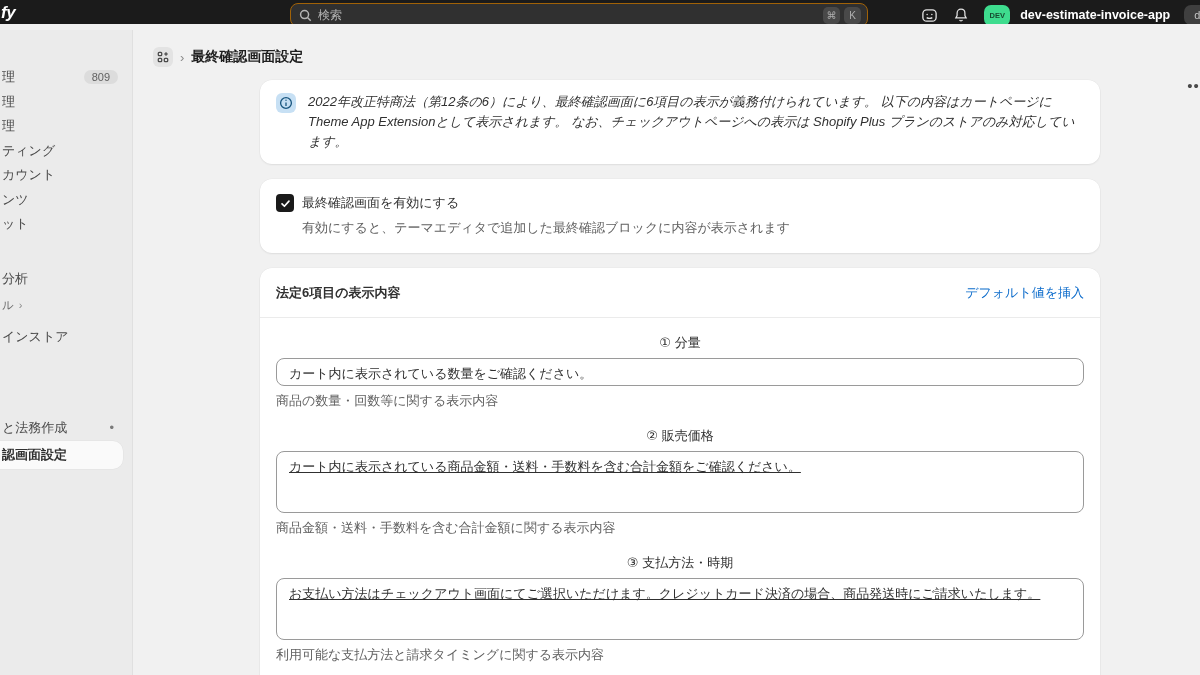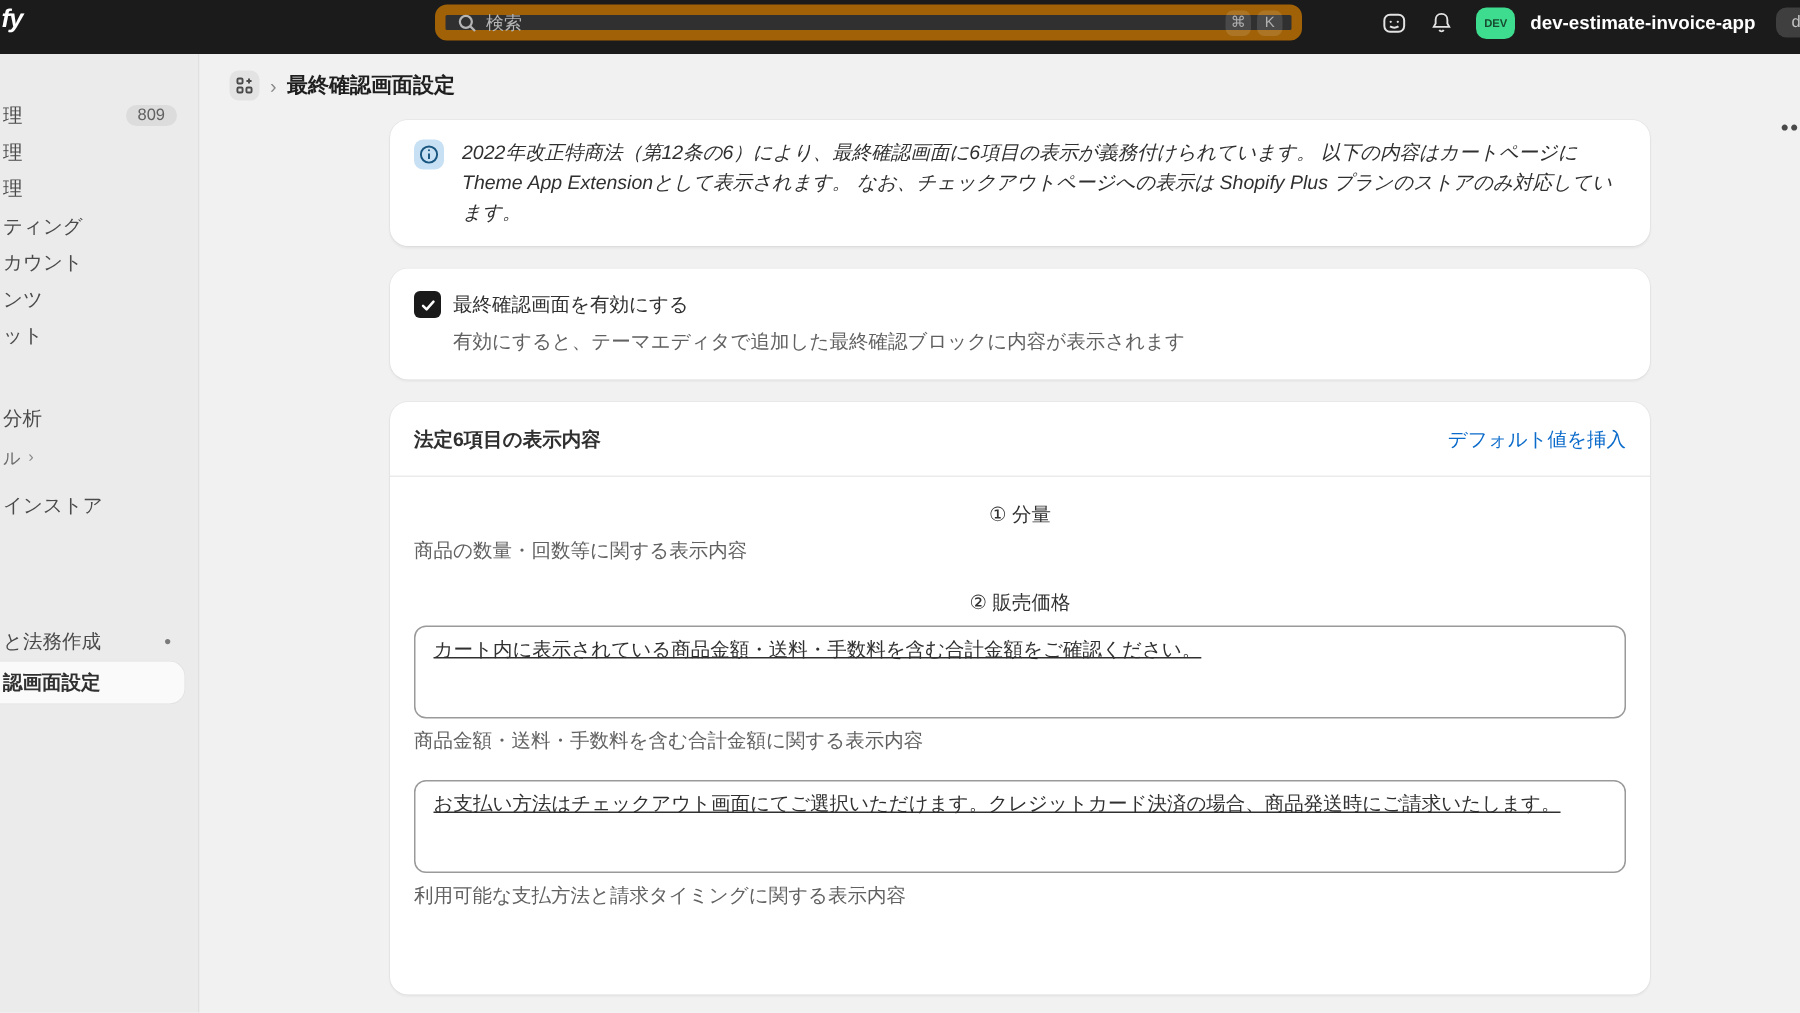--- a/index.html
+++ b/index.html
@@ -1,26 +1,26 @@
 <!DOCTYPE html>
 <html style="--topbar_bg: #1b1b1b; --accent_green: #3edc8e; --link_blue: #0b6bcb; --info_icon_bg: #c7e0f4; --info_icon_fg: #19567f;"><head>
 <meta charset="utf-8">
 <style>
   * { margin:0; padding:0; box-sizing:border-box; }
   html,body { width:1200px; height:675px; overflow:hidden; }
   body { font-family:"Liberation Sans","DejaVu Sans",sans-serif; background:#f1f1f1; }
   .page { position:relative; width:1200px; height:675px; overflow:hidden; }
 
   
-  .topbar { position:absolute; top:0; left:0; width:1200px; height:36px;
+  .topbar { position:absolute; top:0; left:0; width:1200px; height:24px;
     background:var(--topbar_bg,#1b1b1b); overflow:hidden; z-index:10; }
   .logo-frag { position:absolute; left:1px; top:3px; color:#fff; font-size:17px;
     font-weight:800; font-style:italic; letter-spacing:-0.5px; }
   .searchbar { position:absolute; left:290px; top:3px; width:578px; height:24px;
-    background:#303030; border:7px solid #a16207; border-radius:8px;
+    background:#303030; border:1px solid #a16207; border-radius:8px;
     display:flex; align-items:center; padding:0 6px 0 8px; cursor:text; }
   .searchbar .ph { color:#b5b5b5; font-size:12px; margin-left:6px; flex:1; }
   .kbd { min-width:17px; height:17px; border-radius:5px; background:rgba(255,255,255,.12);
     color:#b0b0b0; font-size:10px; display:flex; align-items:center; justify-content:center;
     margin-left:4px; padding:0 3px; }
   .tb-right { position:absolute; right:-22px; top:0; height:30px; display:flex;
     align-items:center; gap:14px; }
   .tb-icon { width:18px; height:18px; display:flex; align-items:center; justify-content:center; cursor:pointer; }
   .avatar { width:26px; height:21px; border-radius:7px; background:var(--accent_green,#3edc8e);
     color:#174a30; font-size:7.5px; font-weight:700; display:flex; align-items:center;
@@ -231,30 +231,32 @@
 
         <div class="card form-card">
           <div class="form-head">
             <span class="form-title">法定6項目の表示内容</span>
             <span class="link">デフォルト値を挿入</span>
           </div>
           <div class="divider"></div>
 
           <div class="field">
             <div class="field-label">① 分量</div>
+            <textarea class="single" spellcheck="false" style="">カート内に表示されている数量をご確認ください。</textarea>
             <div class="field-help">商品の数量・回数等に関する表示内容</div>
           </div>
 
           <div class="field">
             <div class="field-label">② 販売価格</div>
             <textarea class="multi" spellcheck="false" style="">カート内に表示されている商品金額・送料・手数料を含む合計金額をご確認ください。</textarea>
             <div class="field-help">商品金額・送料・手数料を含む合計金額に関する表示内容</div>
           </div>
 
           <div class="field">
+            <div class="field-label">③ 支払方法・時期</div>
             <textarea class="multi" spellcheck="false" style="">お支払い方法はチェックアウト画面にてご選択いただけます。クレジットカード決済の場合、商品発送時にご請求いたします。</textarea>
             <div class="field-help">利用可能な支払方法と請求タイミングに関する表示内容</div>
           </div>
 
         </div>
       </div>
     </div>
   </div>
 </div>
 

